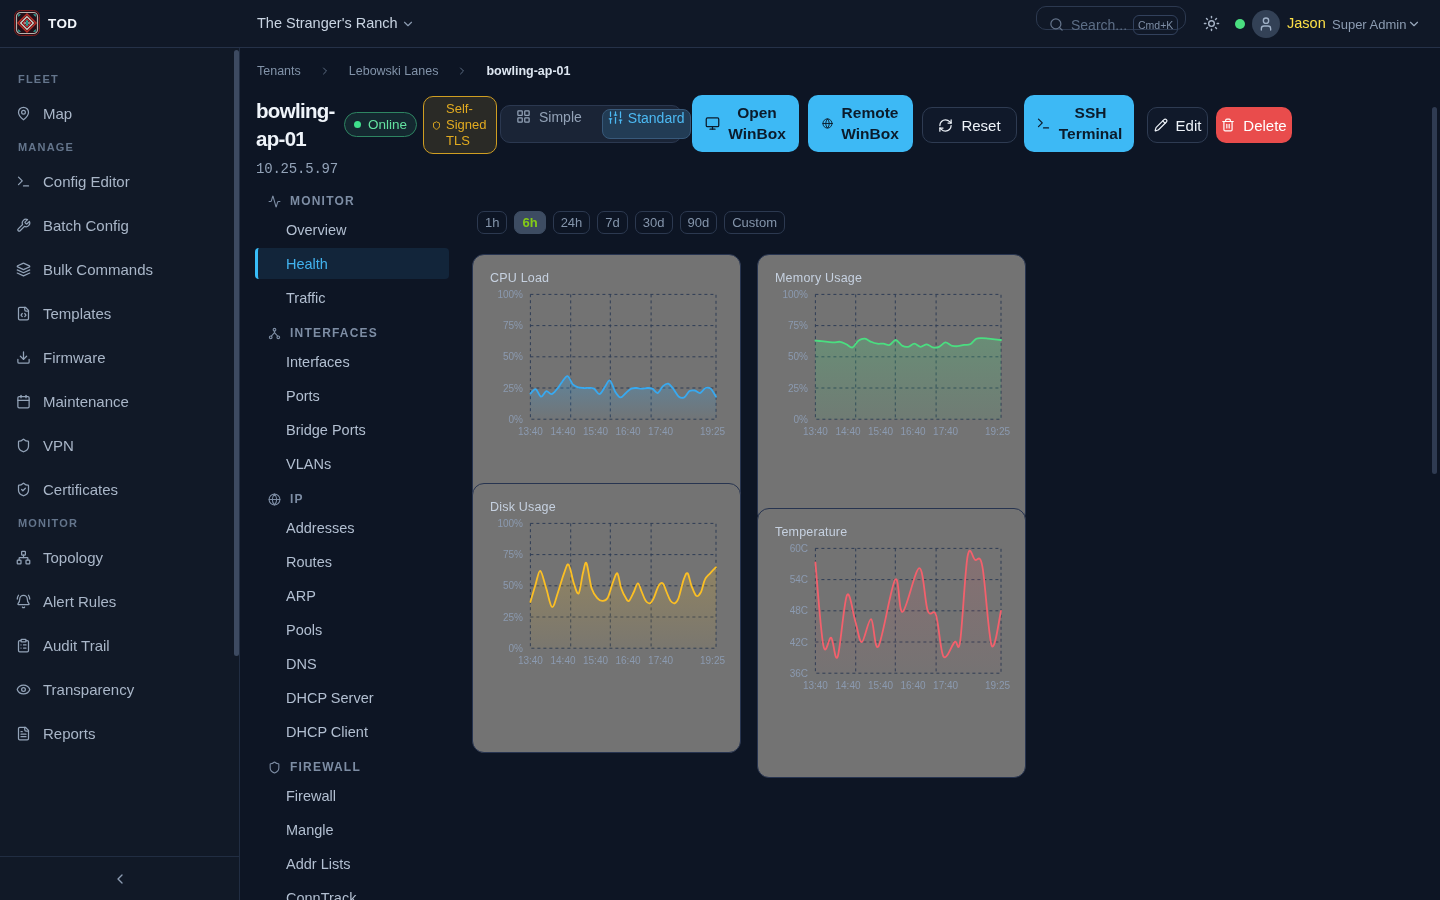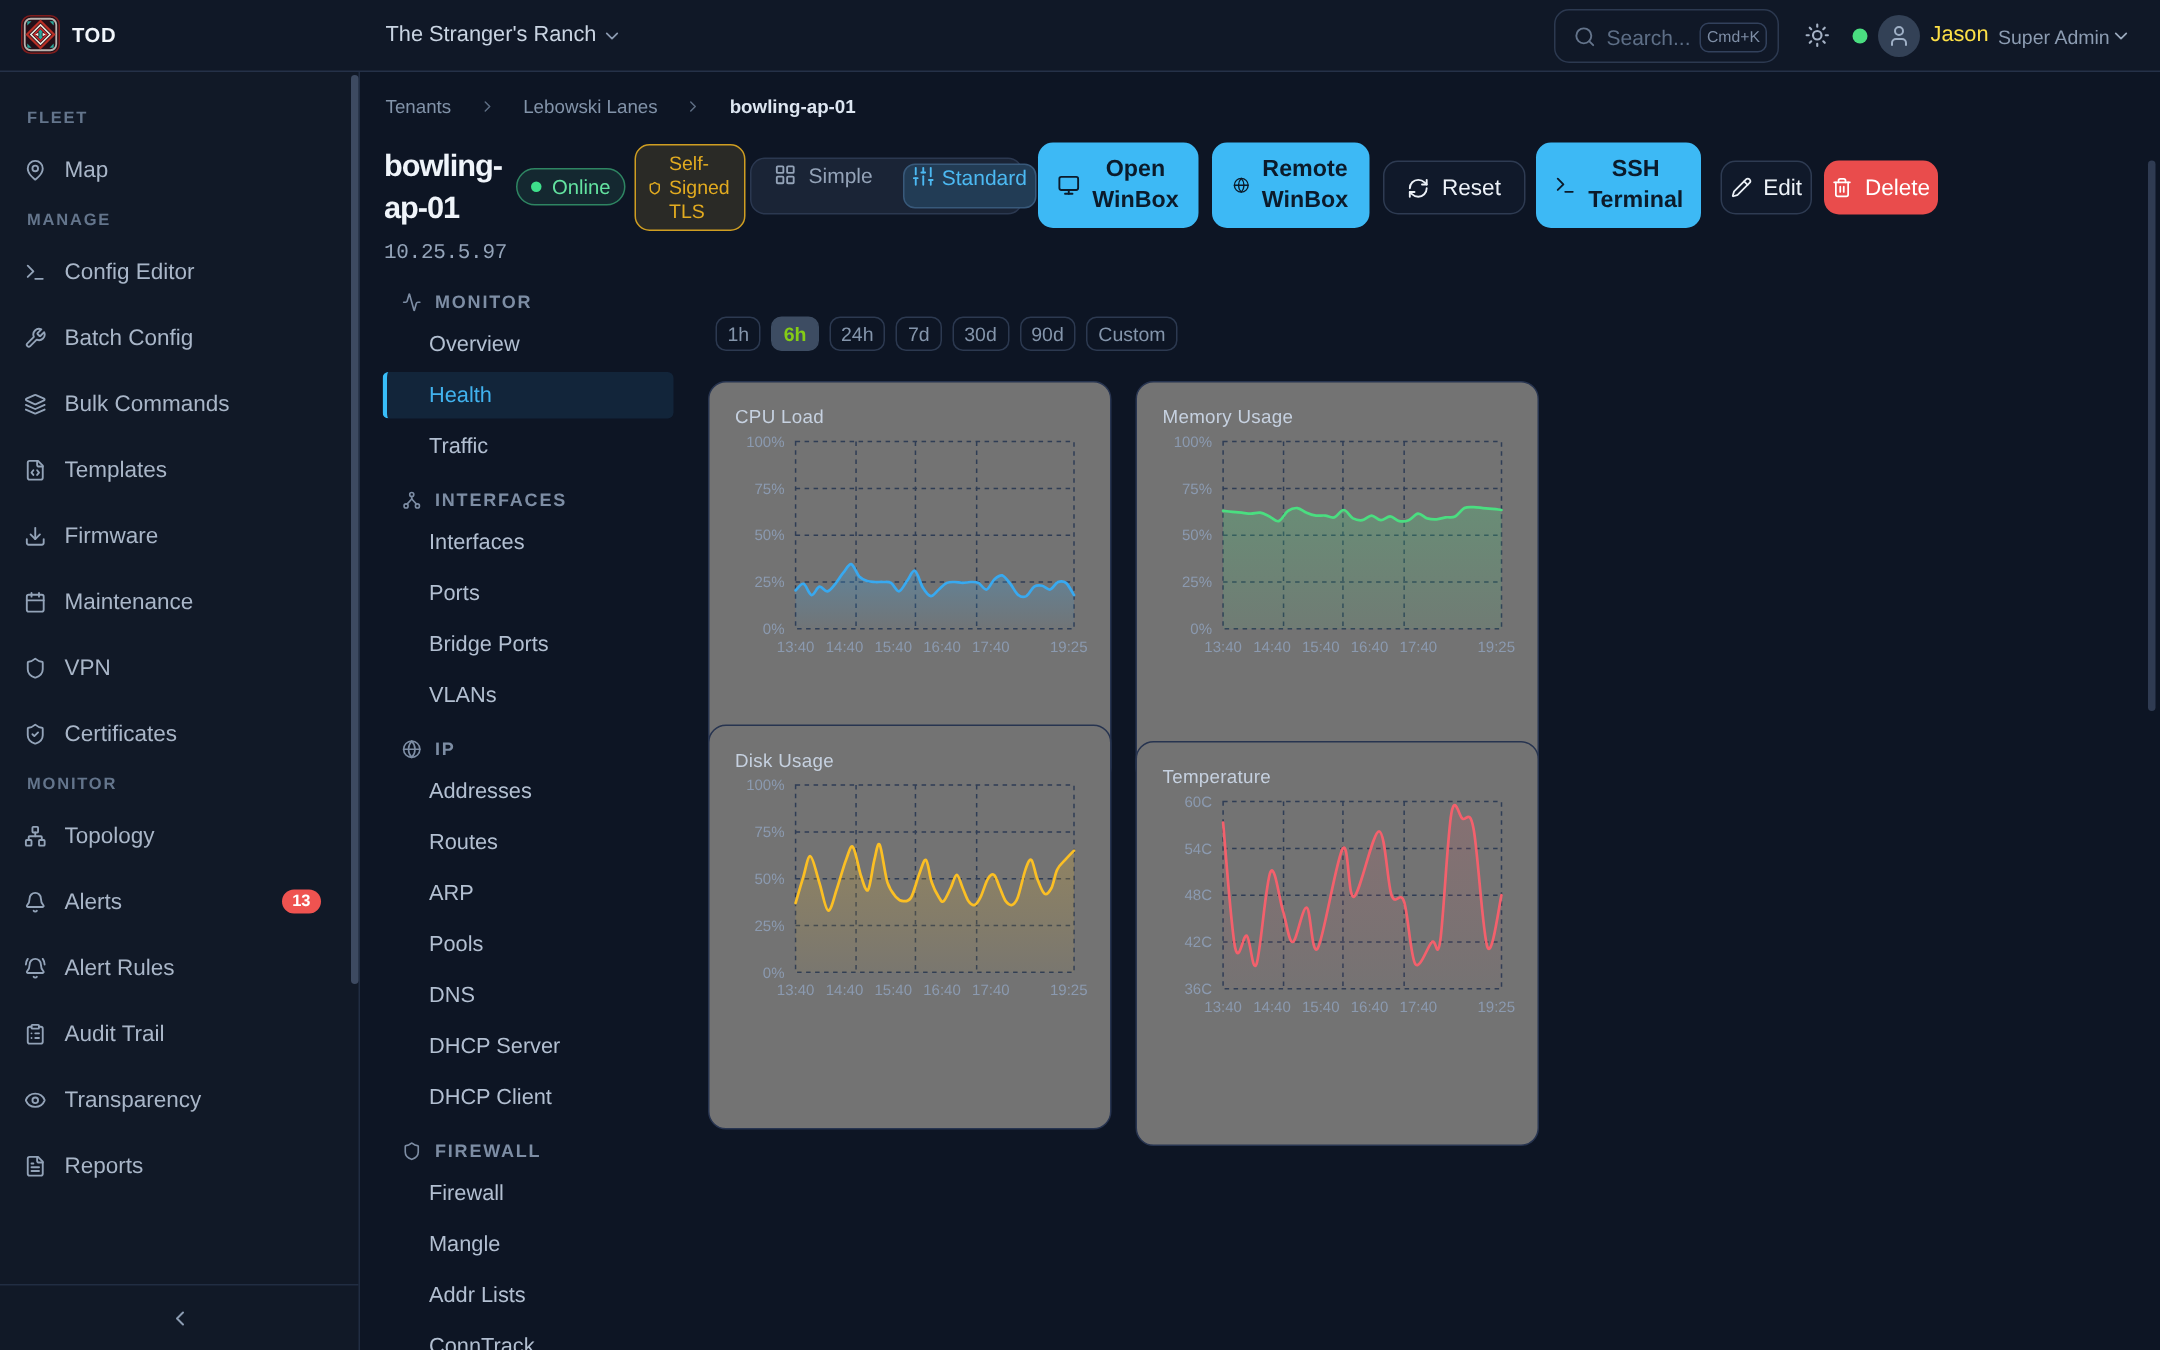--- a/index.html
+++ b/index.html
@@ -7,21 +7,21 @@
 body{position:relative;background:#0d1524;font-family:"Liberation Sans",sans-serif;-webkit-font-smoothing:antialiased}
 .abs{position:absolute}
 svg{display:block}
 
 #topbar{position:absolute;left:0;top:0;width:1440px;height:48px;background:#101827;border-bottom:1px solid #253148}
 #side{position:absolute;left:0;top:48px;width:240px;height:852px;background:#111927;border-right:1px solid #212d42}
 #logo{position:absolute;left:14px;top:10px;width:26px;height:26px}
 #logotext{position:absolute;left:48px;top:16px;font-size:13.5px;font-weight:bold;color:#f2f6fb;letter-spacing:.4px}
 #tenant{position:absolute;left:257px;top:15px;font-size:14.5px;color:#c9d4e2}
 #tenantchev{position:absolute;left:401px;top:17px;color:#8b9ab0}
-#search{position:absolute;left:1036px;top:6px;width:150px;height:36px;border:1px solid #2c3950;border-radius:10px}
+#search{position:absolute;left:1036px;top:6px;width:150px;height:24px;border:1px solid #2c3950;border-radius:10px}
 #search .mag{position:absolute;left:12px;top:10px}
 #search .ph{position:absolute;left:34px;top:10px;font-size:14px;color:#5d6e86}
 #search .kbd{position:absolute;left:96px;top:8px;height:20px;padding:0 4px;border:1px solid #32415c;border-radius:6px;font-size:10.5px;color:#7e8ea6;line-height:19px}
 #sun{position:absolute;left:1203px;top:15px}
 #gdot{position:absolute;left:1235px;top:19px;width:10px;height:10px;border-radius:50%;background:#4ade80}
 #avatar{position:absolute;left:1252px;top:10px;width:28px;height:28px;border-radius:50%;background:#334156;display:flex;align-items:center;justify-content:center}
 #uname{position:absolute;left:1287px;top:15px;font-size:14.5px;color:#fde047}
 #urole{position:absolute;left:1332px;top:17px;font-size:13px;color:#8c9cb2}
 #uchev{position:absolute;left:1407px;top:17px;color:#9aa9bd}
 
@@ -211,28 +211,20 @@
 <div class="nlabel gap">MONITOR</div>
 <div class="nitem">
       <svg width="16" height="16" viewBox="0 0 24 24" fill="none" stroke="#93a3b8" stroke-width="2" stroke-linecap="round" stroke-linejoin="round">
         <rect x="16" y="16" width="6" height="6" rx="1"></rect>
         <rect x="2" y="16" width="6" height="6" rx="1"></rect>
         <rect x="9" y="2" width="6" height="6" rx="1"></rect>
         <path d="M5 16v-3a1 1 0 0 1 1-1h12a1 1 0 0 1 1 1v3"></path>
         <path d="M12 12V8"></path>
       </svg>
       <span>Topology</span>
-    </div>
-<div class="nitem">
-      <svg width="16" height="16" viewBox="0 0 24 24" fill="none" stroke="#93a3b8" stroke-width="2" stroke-linecap="round" stroke-linejoin="round">
-        <path d="M10.268 21a2 2 0 0 0 3.464 0"></path>
-        <path d="M3.262 15.326A1 1 0 0 0 4 17h16a1 1 0 0 0 .74-1.673C19.41 13.956 18 12.499 18 8A6 6 0 0 0 6 8c0 4.499-1.411 5.956-2.738 7.326"></path>
-      </svg>
-      <span>Alerts</span>
-      <span class="badge">13</span>
     </div>
 <div class="nitem">
       <svg width="16" height="16" viewBox="0 0 24 24" fill="none" stroke="#93a3b8" stroke-width="2" stroke-linecap="round" stroke-linejoin="round">
         <path d="M10.268 21a2 2 0 0 0 3.464 0"></path>
         <path d="M3.262 15.326A1 1 0 0 0 4 17h16a1 1 0 0 0 .74-1.673C19.41 13.956 18 12.499 18 8A6 6 0 0 0 6 8c0 4.499-1.411 5.956-2.738 7.326"></path>
         <path d="M22 8c0-2.3-.8-4.3-2-6"></path>
         <path d="M4 2C2.8 3.7 2 5.7 2 8"></path>
       </svg>
       <span>Alert Rules</span>
     </div>
@@ -504,21 +496,21 @@
         <text x="49" y="166.7" text-anchor="end" font-size="10" fill="#8b9ab0" font-family="Liberation Sans">0%</text>
         <text x="56.4" y="178.5" text-anchor="middle" font-size="10" fill="#8b9ab0" font-family="Liberation Sans">13:40</text>
         <text x="89.0" y="178.5" text-anchor="middle" font-size="10" fill="#8b9ab0" font-family="Liberation Sans">14:40</text>
         <text x="121.5" y="178.5" text-anchor="middle" font-size="10" fill="#8b9ab0" font-family="Liberation Sans">15:40</text>
         <text x="154.0" y="178.5" text-anchor="middle" font-size="10" fill="#8b9ab0" font-family="Liberation Sans">16:40</text>
         <text x="186.6" y="178.5" text-anchor="middle" font-size="10" fill="#8b9ab0" font-family="Liberation Sans">17:40</text>
         <text x="238.5" y="178.5" text-anchor="middle" font-size="10" fill="#8b9ab0" font-family="Liberation Sans">19:25</text>
       </svg>
     </div>
   </div>
-<div class="card" style="left:757px;top:494px">
+<div class="card" style="left:757px;top:508px">
     <h3>Temperature</h3>
     <div class="abs" style="left:1px;top:1px">
       <svg width="267" height="207" viewBox="0 0 267 207">
         <defs>
           <linearGradient id="g4" x1="0" y1="0" x2="0" y2="1">
             <stop offset="0" stop-color="#f3606c" stop-opacity="0.15"></stop>
             <stop offset="1" stop-color="#f3606c" stop-opacity="0.02"></stop>
           </linearGradient>
         </defs>
         <rect x="56.4" y="38.4" width="185.6" height="124.8" fill="none" stroke="#2f3d55" stroke-width="1" stroke-dasharray="3 3"></rect>

